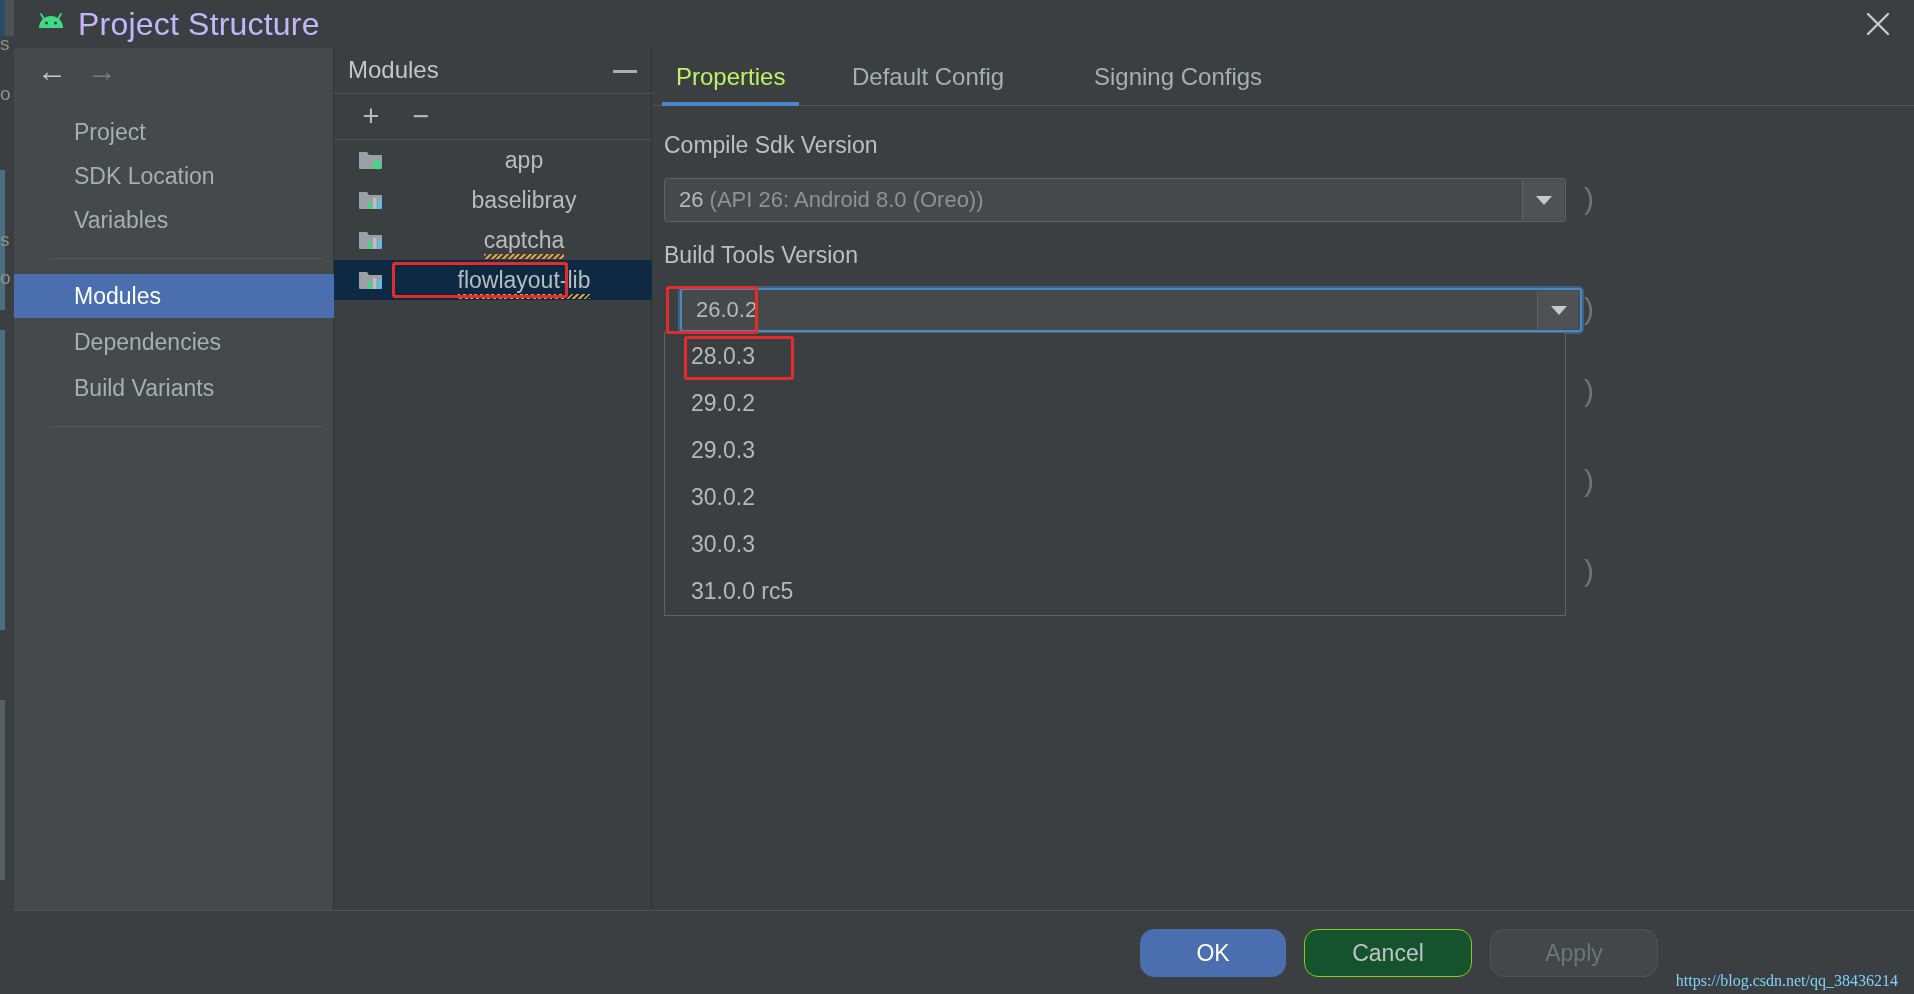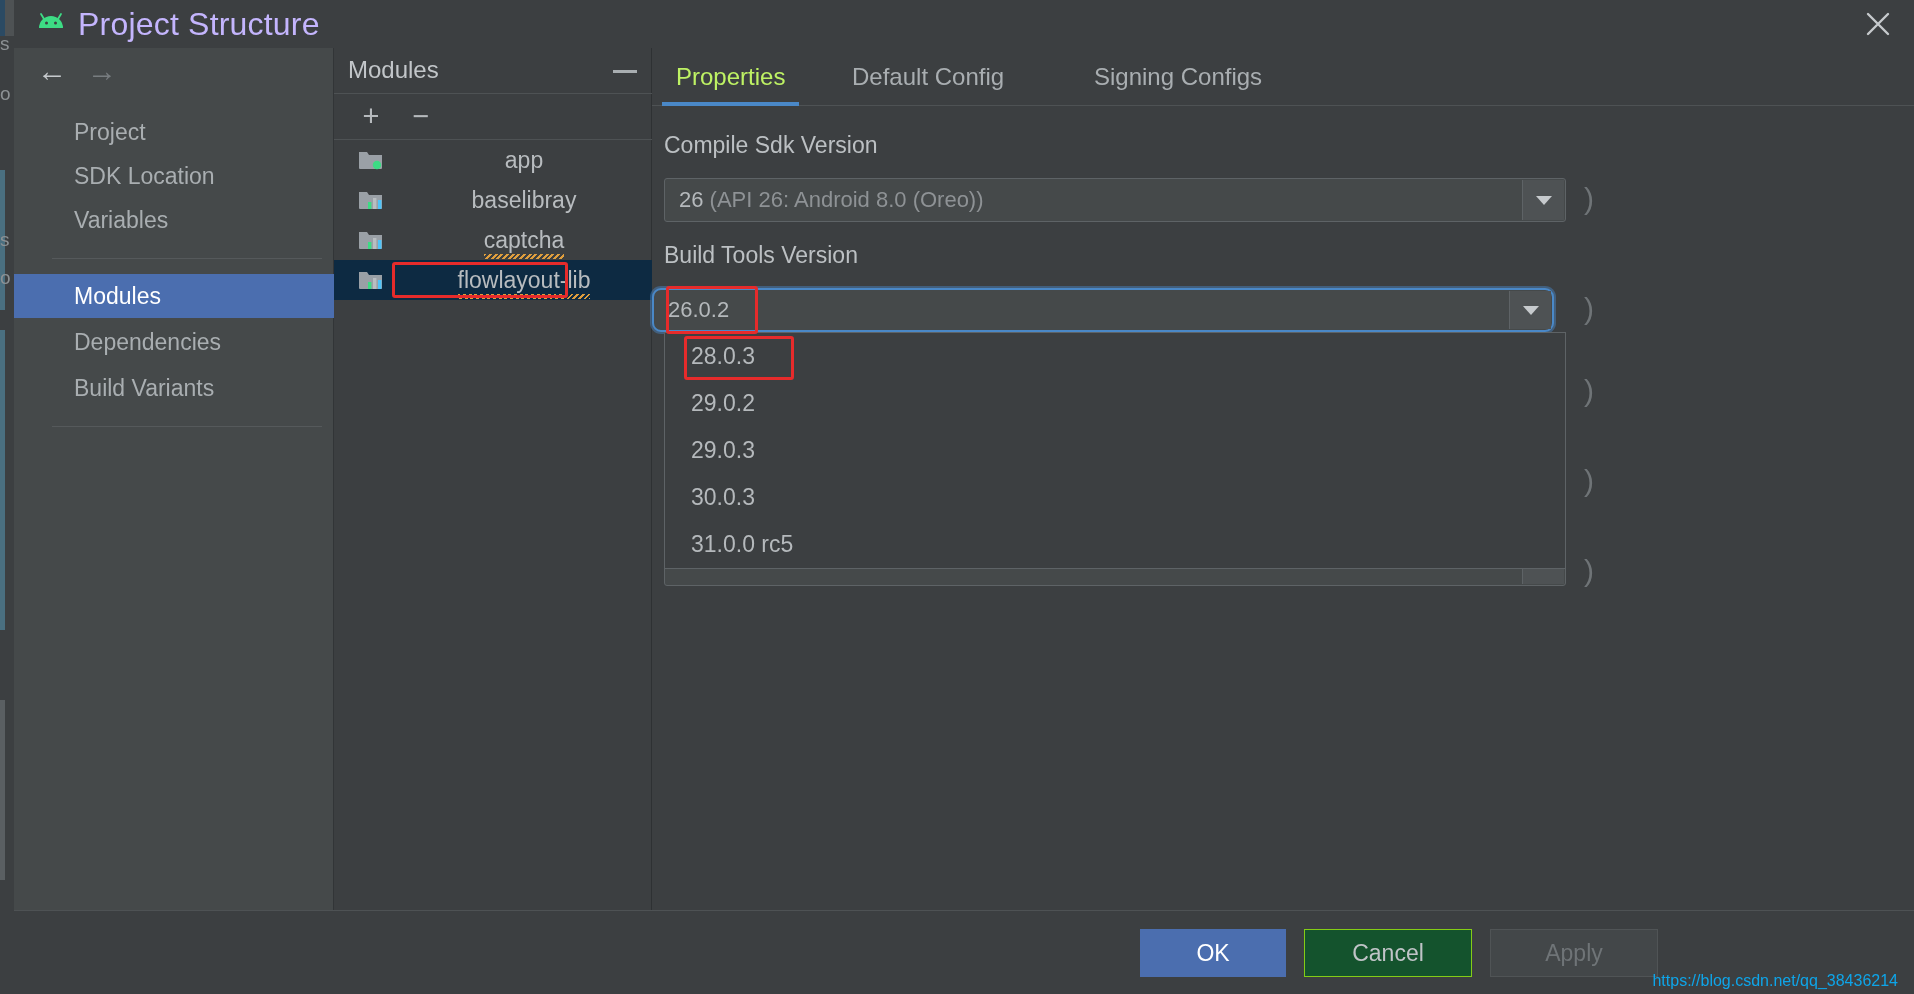--- a/index.html
+++ b/index.html
@@ -213,35 +213,35 @@
   }
 
   
   .footer {
     position: absolute; left: 14px; right: 0; bottom: 0; height: 84px;
     background: #3c3f41; border-top: 1px solid #4e5254;
   }
   .btn {
     position: absolute; top: 18px; height: 48px;
     display: flex; align-items: center; justify-content: center;
-    font-size: 23px; border-radius: 0; cursor: pointer;
+    font-size: 23px; border-radius: 14px; cursor: pointer;
   }
   .btn.primary {
     background: #4b6eaf; color: #ffffff; border: 1px solid #4b6eaf;
   }
   .btn.normal {
     background: #14532d; color: #c0c4c7; border: 1px solid #84cc16;
   }
   .btn.disabled {
     background: #434749; color: #6f7477; border: 1px solid #505456;
     cursor: default;
   }
   .watermark {
     position: absolute; right: 16px; bottom: 4px;
-    font-size: 16px; color: #0ea5e9;
+    font-size: 16px; color: #7dd3fc; font-family: Liberation Serif, serif;
   }
 </style>
 </head>
 <body>
 
 <div id="app">
 
   <div class="bg-strip">
     <div class="bg-tab" style="top:0px;height:36px;"></div>
     <div class="bg-accent" style="top:0px;height:36px;background:#2b4a63;"></div>
@@ -395,21 +395,21 @@
             <span class="dim">(API 26: Android 8.0 (Oreo))</span>
           </span>
           <span class="arrow-btn">
               <i class="caret"></i>
             </span>
         </div>
         <div class="adorn" style="left:930px; top:76px;">)</div>
 
         <div class="field-label" style="left:12px; top:136px;">Build Tools Version</div>
 
-        <div class="combo focused" style="left:0; top:182px; width:902px;border-radius:9px;">
+        <div class="combo focused" style="left:28px; top:182px; width:902px;">
           <span class="combo-text">26.0.2</span>
           <span class="arrow-btn">
               <i class="caret"></i>
             </span>
         </div>
         <span class="annot-box" style="left:14px; top:180px; width:92px; height:48px; z-index:40;"></span>
         <div class="adorn" style="left:930px; top:186px;">)</div>
 
         <div class="adorn" style="left:930px; top:268px;">)</div>
         <div class="adorn" style="left:930px; top:358px;">)</div>
@@ -419,20 +419,21 @@
           <span class="combo-text"></span>
           <span class="arrow-btn">
               <i class="caret"></i>
             </span>
         </div>
 
         <div class="popup" style="left:12px; top:226px; width:902px;">
           <div class="popup-item">28.0.3</div>
           <div class="popup-item">29.0.2</div>
           <div class="popup-item">29.0.3</div>
+          <div class="popup-item">30.0.2</div>
           <div class="popup-item">30.0.3</div>
           <div class="popup-item">31.0.0 rc5</div>
         </div>
         <span class="annot-box" style="left:32px; top:230px; width:110px; height:44px; z-index:40;"></span>
 
       </div>
     </div>
   </div>
 
   <div class="footer">

